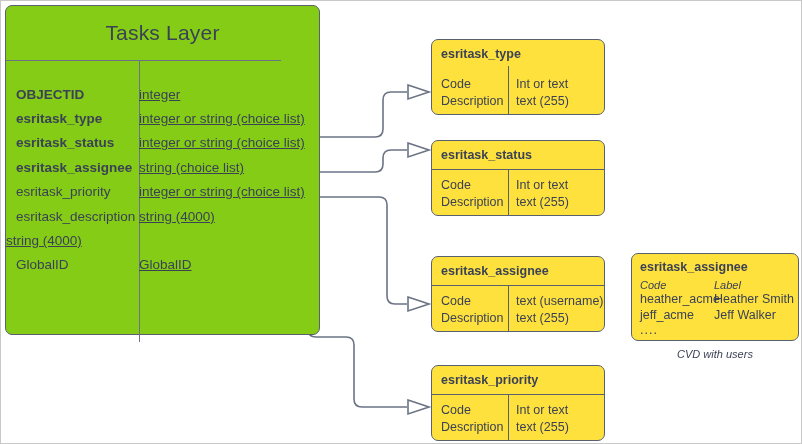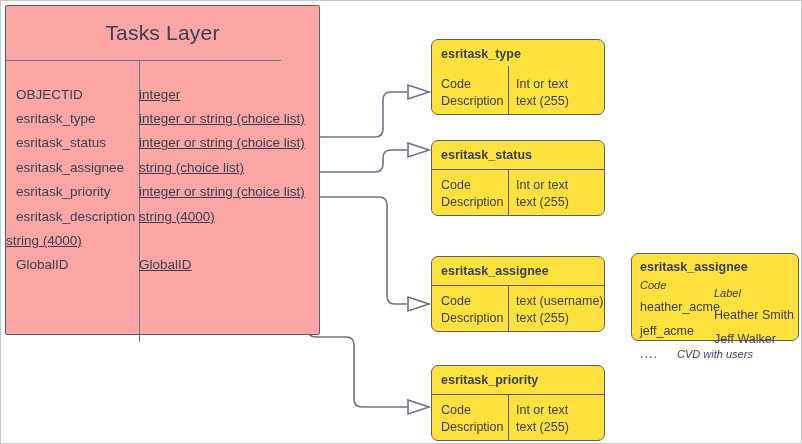--- a/index.html
+++ b/index.html
@@ -43,23 +43,23 @@
     stroke-linejoin: miter;
   }
 
   
   .entity-table {
     position: absolute;
     left: 4px;
     top: 4px;
     width: 315px;
     height: 330px;
-    background: #fca5a5;
+    background: #84cc16;
     border: 1.6px solid #59616f;
-    border-radius: 2px;
+    border-radius: 7px;
     box-sizing: border-box;
   }
   .entity-title {
     height: 54px;
     line-height: 54px;
     text-align: center;
     font-size: 21px;
     color: #3b4255;
     letter-spacing: 0.2px;
   }
@@ -98,21 +98,21 @@
     font-size: 13.5px;
     white-space: nowrap;
   }
   .field-type {
     flex: 1;
     box-sizing: border-box;
     font-size: 13.5px;
     white-space: nowrap;
     text-decoration: underline;
   }
-  .field-row.bold .field-name { font-weight: normal; }
+  .field-row.bold .field-name { font-weight: bold; }
 
   
   .domain-box {
     position: absolute;
     background: #ffe13d;
     border: 1.6px solid #59616f;
     border-radius: 7px;
     box-sizing: border-box;
   }
   .domain-title {
@@ -184,21 +184,21 @@
     top: 24px;
     right: 4px;
   }
   .cvd-row {
     display: flex;
     line-height: 15.5px;
     font-size: 12.5px;
   }
   .cvd-row.head { font-style: italic; font-size: 11px; line-height: 14px; }
   .cvd-c1 { width: 74px; white-space: nowrap; }
-  .cvd-c2 { white-space: nowrap; margin-top: 8px; }
+  .cvd-c2 { white-space: nowrap; }
   .cvd-ellipsis {
     font-size: 12.5px;
     line-height: 15px;
     letter-spacing: 1px;
   }
   .cvd-caption {
     position: absolute;
     left: 630px;
     top: 347px;
     width: 168px;

